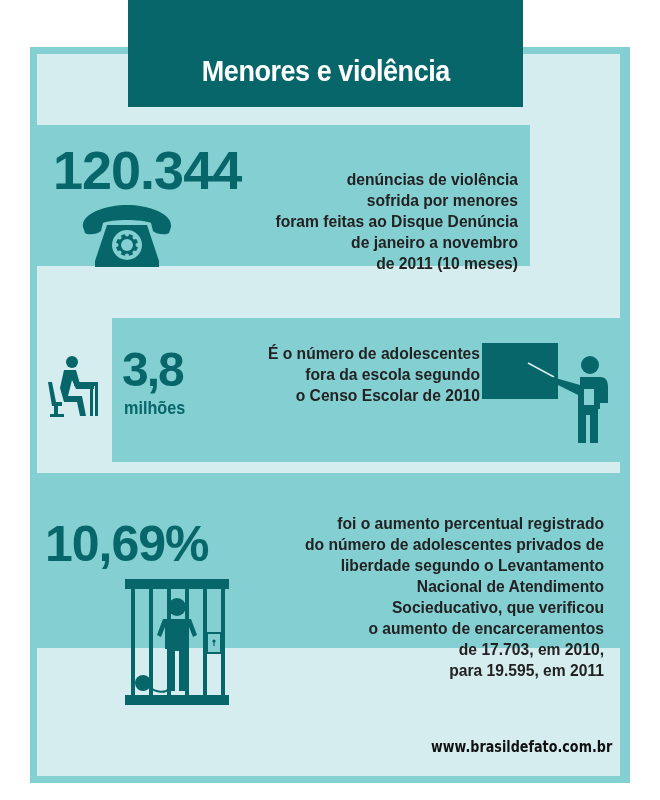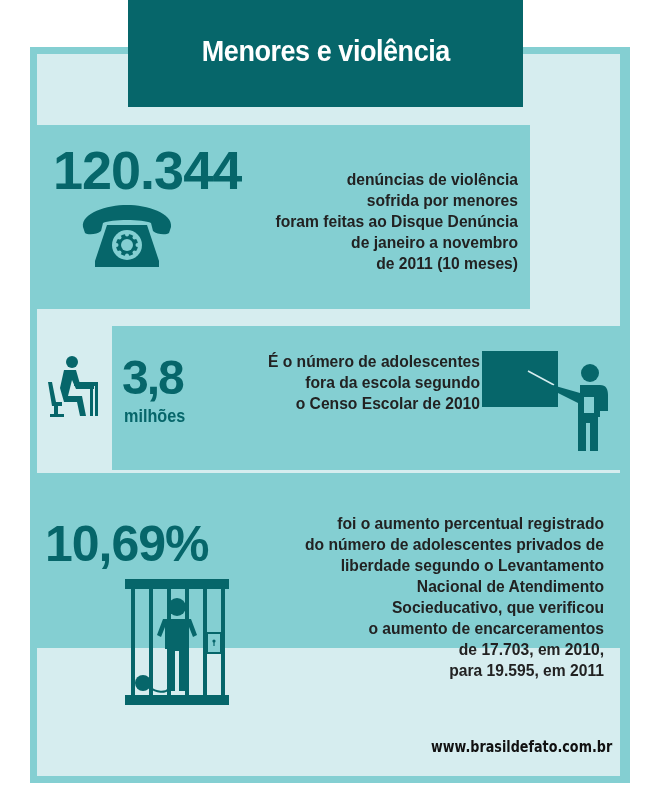--- a/index.html
+++ b/index.html
@@ -1,23 +1,23 @@
 <!DOCTYPE html>
 <html><head>
 <meta charset="utf-8">
 <style>
   html,body{margin:0;padding:0;background:#ffffff;}
   body{width:660px;height:800px;position:relative;overflow:hidden;font-family:"Liberation Sans",sans-serif;}
   .frame{position:absolute;left:30px;top:47px;width:600px;height:736px;background:#84cfd2;}
   .inner{position:absolute;left:37px;top:54px;width:583px;height:722px;background:#d6edef;}
-  .title-box{position:absolute;left:128px;top:0;width:395px;height:107px;background:#06666a;display:flex;justify-content:center;}
+  .title-box{position:absolute;left:128px;top:0;width:395px;height:107px;background:#06666a;display:flex;align-items:center;justify-content:center;}
   .title{color:#fff;font-weight:bold;font-size:30px;letter-spacing:-0.5px;margin-top:34px;transform:scaleX(0.9);}
   .panel{position:absolute;background:#84cfd2;}
-  .p1{left:37px;top:125px;width:493px;height:184px;}
-  .p2{left:112px;top:318px;width:518px;height:144px;margin-top:8px;}
+  .p1{left:37px;top:125px;width:493px;height:141px;}
+  .p2{left:112px;top:318px;width:518px;height:144px;}
   .p3{left:37px;top:473px;width:583px;height:175px;}
   .big{position:absolute;color:#06666a;font-weight:bold;line-height:1;}
   .txt{position:absolute;color:#222;font-weight:bold;text-align:right;line-height:21px;font-size:17px;transform-origin:right top;}
   .n1{left:16px;top:18px;font-size:54px;letter-spacing:-1px;}
   .t1{right:12px;top:44px;width:400px;transform:scaleX(0.92);}
   .n2{left:10px;top:28px;font-size:48px;letter-spacing:-2px;}
   .u2{position:absolute;left:12px;top:80px;color:#06666a;font-weight:bold;font-size:18px;transform:scaleX(0.9);transform-origin:left top;}
   .t2{right:150px;top:25px;width:330px;transform:scaleX(0.92);}
   .n3{left:8px;top:46px;font-size:50px;letter-spacing:-1px;}
   .t3{right:16px;top:40px;width:420px;transform:scaleX(0.92);}

